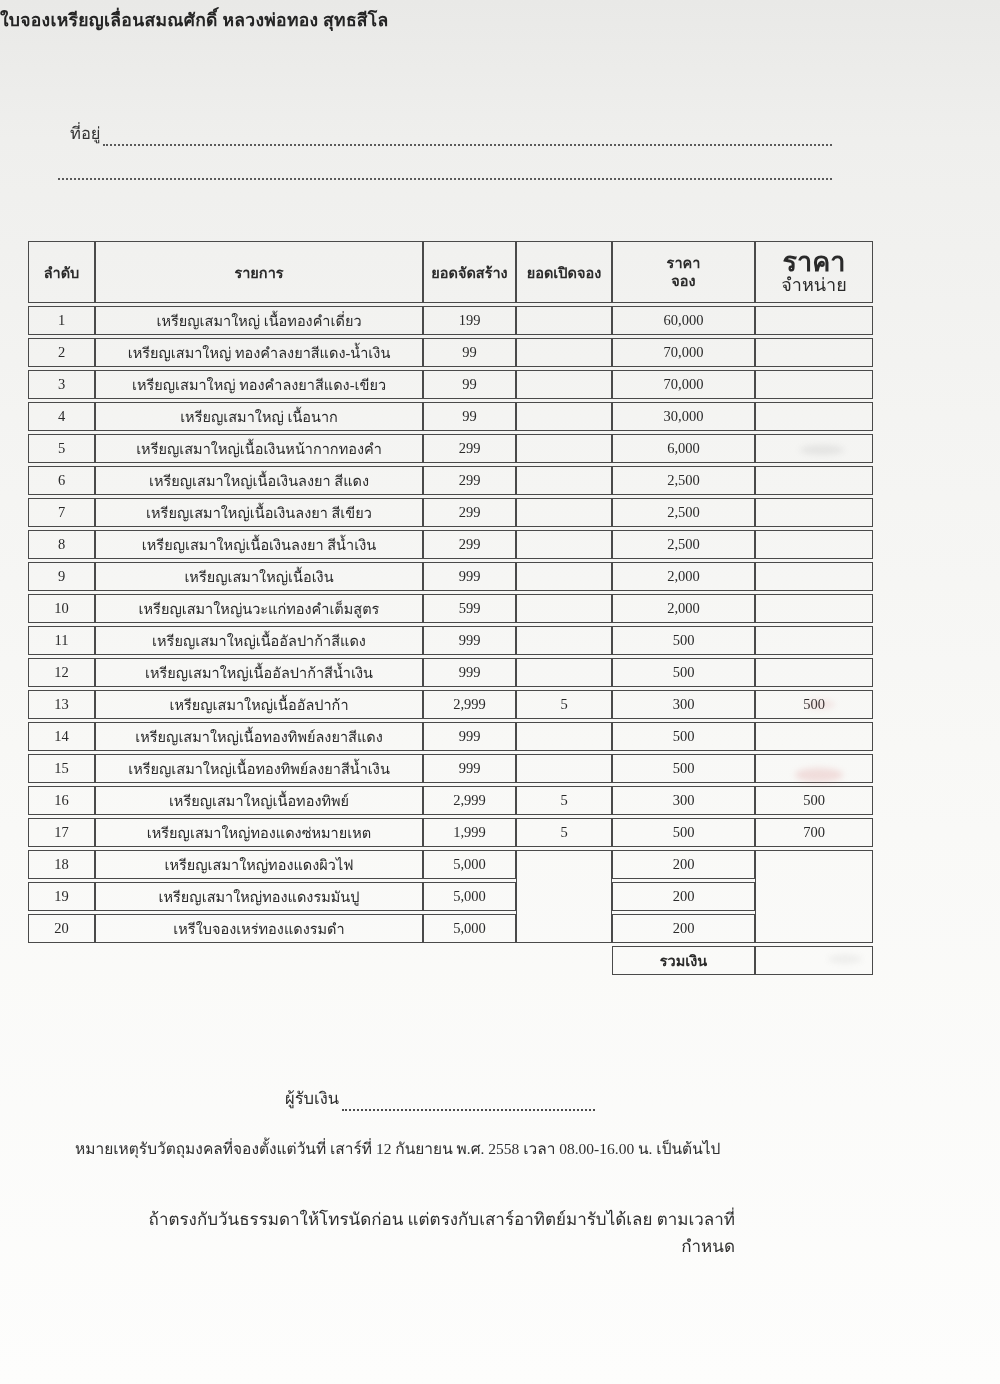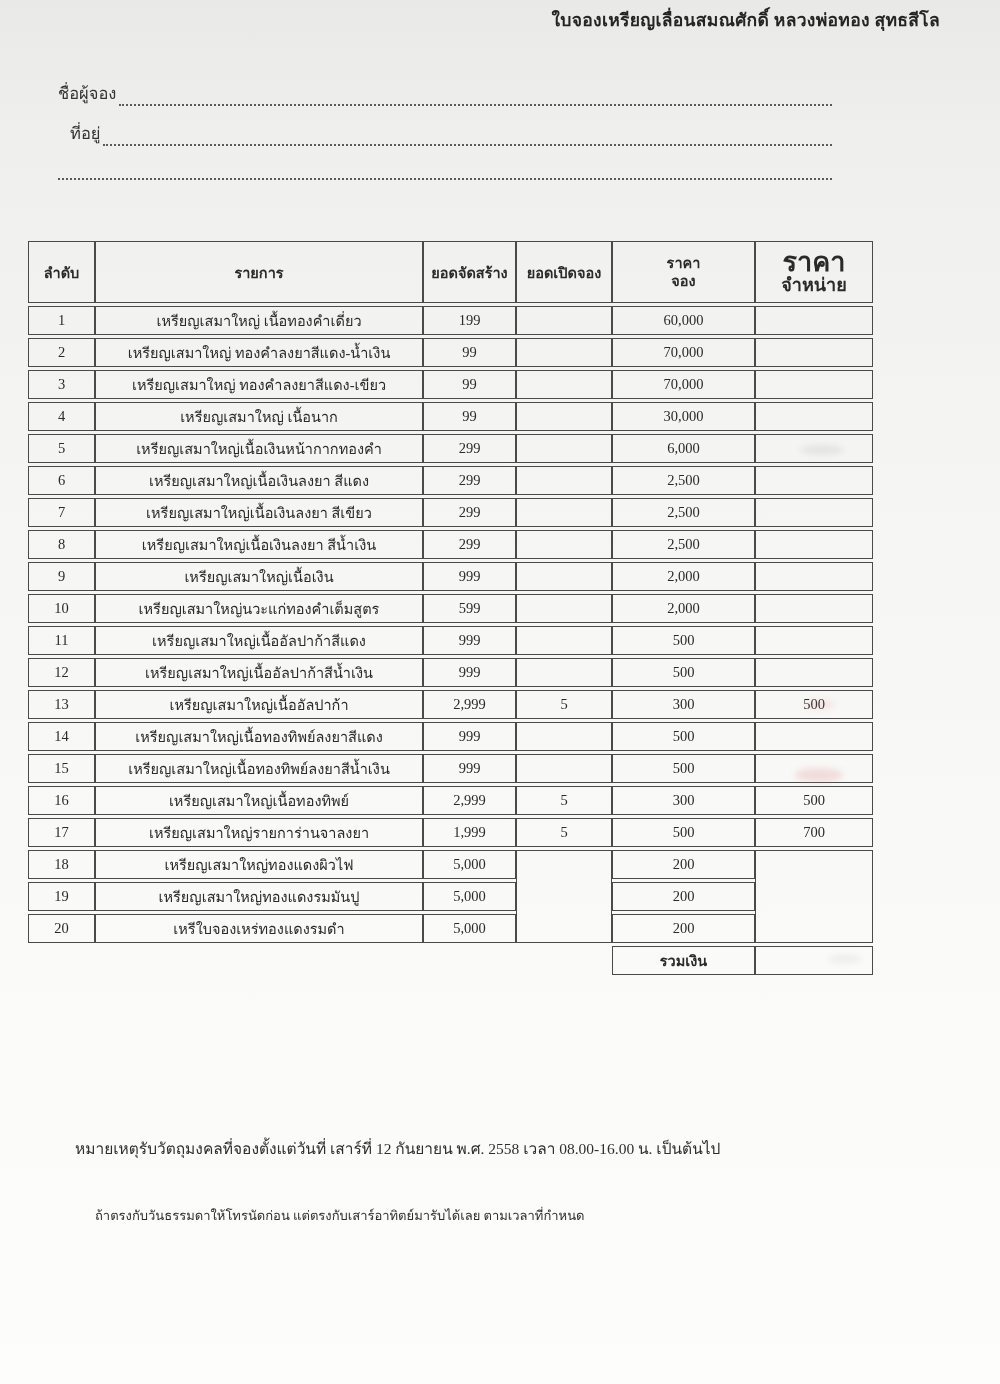--- a/index.html
+++ b/index.html
@@ -11,21 +11,21 @@
     position:relative;
     overflow:hidden;
   }
   .page {
     position:absolute; inset:0;
     background:linear-gradient(180deg,#e9e9e7 0%, #efefed 10%, #f4f4f2 30%, #f9f9f7 60%, #fdfdfc 100%);
   }
   
   .title {
     position:absolute; top:6px; left:0; width:940px;
-    text-align:right; font-size:17.5px; font-weight:bold; color:#242424;
+    text-align:left; font-size:17.5px; font-weight:bold; color:#242424;
     letter-spacing:.3px;
   }
   .subtitle {
     position:absolute; top:40px; left:76px;
     font-size:16.5px; color:#2e2e2e;
   }
   
   .field-row {
     position:absolute; left:58px; right:168px;
     display:flex; align-items:flex-end;
@@ -58,58 +58,54 @@
     padding:1px 4px;
     overflow:hidden; white-space:nowrap;
   }
   table.order th { height:62px; font-weight:bold; }
   table.order td { height:29px; }
   td.c-item { text-align:left; padding-left:9px; }
   .hdr-two-line { line-height:1.25; }
   th.hdr-open { color:#a32020; font-weight:bold; font-size:14.5px; }
   th.hdr-sale { color:#a32020; }
   th.hdr-sale .big { display:block; font-size:27px; font-weight:bold; line-height:1.0; }
-  th.hdr-sale .small { display:block; font-size:18px; font-weight:bold; line-height:1.1; }
+  th.hdr-sale .small { display:block; font-size:18px; font-weight:normal; line-height:1.1; }
   td.red-num { color:#a32020; font-family:"Liberation Serif","DejaVu Serif",serif; }
   td.c-open { font-size:21px; }
   td.c-sale { font-size:25px; }
   tr.total-row td.ghost { border:none; background:transparent; }
   td.total-label { font-weight:bold; font-size:15px; }
   
   .receiver {
     position:absolute; top:1085px; left:285px; width:310px;
     display:flex; align-items:flex-end; font-size:16.5px;
   }
   .receiver .dots { border-bottom:2px dotted #4d4d4d; }
   .note1 {
     position:absolute; top:1136px; left:75px;
     font-size:15.5px; color:#2e2e2e;
   }
   .note2 {
     position:absolute; top:1205px; left:95px; width:640px;
-    text-align:left; font-size:13px; color:#2e2e2e;
+    text-align:right; font-size:17px; color:#2e2e2e;
   }
   
   .artifact { position:absolute; border-radius:50%; filter:blur(3px); pointer-events:none; }
   .a1 { top:768px; left:795px; width:48px; height:14px; background:#d98a8a; opacity:.25; }
   .a2 { top:445px; left:800px; width:44px; height:10px; background:#9a9a9a; opacity:.18; }
   .a3 { top:700px; left:805px; width:30px; height:9px;  background:#d98a8a; opacity:.18; }
   .a4 { top:955px; left:828px; width:34px; height:8px;  background:#a0a0a0; opacity:.15; }
 </style>
 </head>
 <body>
 
 <div class="page">
 
   <div class="title">ใบจองเหรียญเลื่อนสมณศักดิ์  หลวงพ่อทอง สุทธสีโล</div>
 
-  <div class="field-row f-name">
-    <span class="field-label">ชื่อผู้จอง</span>
-    <span class="dots"></span>
-  </div>
 
   <div class="field-row f-addr">
     <span class="field-label">ที่อยู่</span>
     <span class="dots"></span>
   </div>
 
   <div class="field-row f-cont">
     <span class="dots"></span>
   </div>
 
@@ -263,21 +259,21 @@
         <tr>
           <td>16</td>
           <td class="c-item">เหรียญเสมาใหญ่เนื้อทองทิพย์</td>
           <td>2,999</td>
           <td class="c-open red-num">5</td>
           <td>300</td>
           <td class="c-sale red-num">500</td>
         </tr>
         <tr>
           <td>17</td>
-          <td class="c-item">เหรียญเสมาใหญ่รายการ่านจาลงยา</td>
+          <td class="c-item">เหรียญเสมาใหญ่ทองแดงซ่หมายเหต</td>
           <td>1,999</td>
           <td class="c-open red-num">5</td>
           <td>500</td>
           <td class="c-sale red-num">700</td>
         </tr>
         <tr>
           <td>18</td>
           <td class="c-item">เหรียญเสมาใหญ่ทองแดงผิวไฟ</td>
           <td>5,000</td>
           <td class="c-open red-num" rowspan="3"></td>
@@ -299,20 +295,24 @@
       </tbody>
     <tfoot>
       <tr class="total-row">
         <td class="ghost" colspan="4"></td>
         <td class="total-label">รวมเงิน</td>
         <td class="total-value"></td>
       </tr>
     </tfoot>
   </table>
 
+  <div class="receiver">
+    <span class="field-label">ผู้รับเงิน</span>
+    <span class="dots"></span>
+  </div>
 
   <div class="note1">หมายเหตุรับวัตถุมงคลที่จองตั้งแต่วันที่ เสาร์ที่ 12 กันยายน พ.ศ. 2558  เวลา 08.00-16.00 น. เป็นต้นไป</div>
   <div class="note2">ถ้าตรงกับวันธรรมดาให้โทรนัดก่อน แต่ตรงกับเสาร์อาทิตย์มารับได้เลย ตามเวลาที่กำหนด</div>
 
   <div class="artifact a1"></div>
   <div class="artifact a2"></div>
   <div class="artifact a3"></div>
   <div class="artifact a4"></div>
 
 </div>

